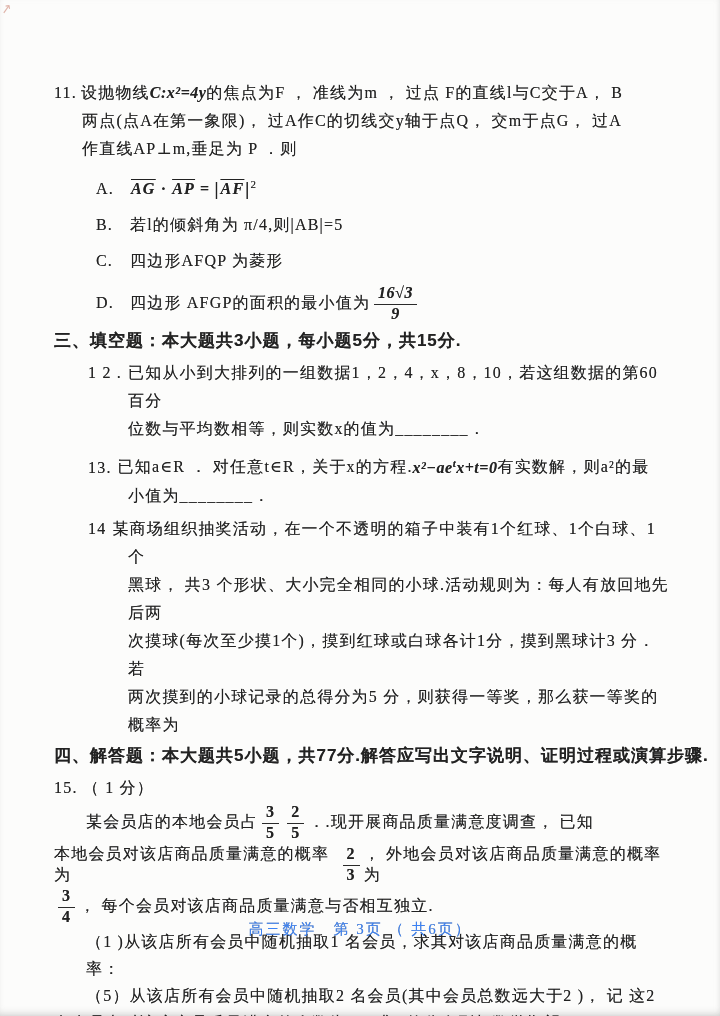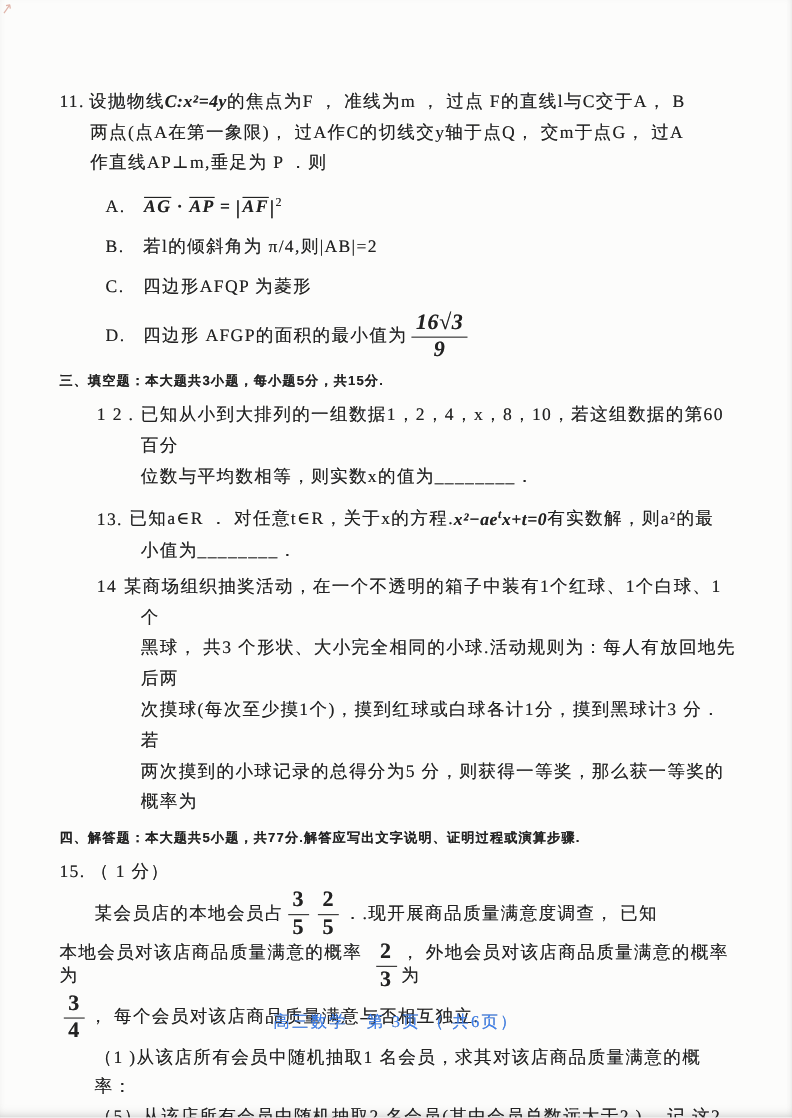--- a/index.html
+++ b/index.html
@@ -25,29 +25,29 @@
   .bif { font-weight:bold; font-style:italic; letter-spacing:.5px; }
   .options { margin-left:42px; }
   .option { margin-top:6px; line-height:30px; }
   .opt-label { display:inline-block; min-width:34px; }
   .vec { font-style:italic; font-weight:bold; text-decoration:overline; padding:0 1px; }
   .mid { padding:0 4px; font-weight:bold; }
   .abar { font-weight:bold; font-size:18px; vertical-align:-1px; }
   sup { font-size:11px; }
   .sec-head {
     font-family:"Liberation Sans","DejaVu Sans",sans-serif;
-    font-weight:bold; font-size:12px; letter-spacing:1px;
+    font-weight:bold; font-size:17px; letter-spacing:1px;
     line-height:26px; margin-top:4px; white-space:nowrap;
     text-shadow:0 0 .5px rgba(30,30,30,.6);
   }
   .q { margin-top:5px; }
   .blank-line { line-height:22px; letter-spacing:0; padding-left:10px; }
   .frac {
     display:inline-block; vertical-align:middle; text-align:center;
-    line-height:1.05; font-size:20px; font-weight:bold; margin:0 4px;
+    line-height:1.05; font-size:16px; font-weight:bold; margin:0 4px;
     font-family:"Liberation Serif","DejaVu Serif",serif;
   }
   .frac .n { display:block; border-bottom:1.4px solid #2a2a2a; padding:1px 4px 2px; }
   .frac .d { display:block; padding-top:1px; }
   .frac-line { display:flex; align-items:center; min-height:42px; letter-spacing:1.2px; text-shadow:0 0 .6px rgba(30,30,30,.55); }
   .q15-items .line { line-height:27px; }
   .indent2 { padding-left:32px; }
   .footer {
     position:absolute; top:920px; left:0; width:100%;
     text-align:center; font-size:15px; letter-spacing:2px;
@@ -68,21 +68,21 @@
         <span class="num">11.</span><span>设抛物线</span><span class="bif">C:x²=4y</span><span>的焦点为F ， 准线为m ， 过点 F的直线l与C交于A， B</span>
       </div>
       <div class="line hang">两点(点A在第一象限)， 过A作C的切线交y轴于点Q， 交m于点G， 过A</div>
       <div class="line hang">作直线AP⊥m,垂足为 P ．则</div>
 
       <div class="options">
         <div class="line option">
           <span class="opt-label">A.</span><span class="vec">AG</span><span class="mid">·</span><span class="vec">AP</span><span class="mid">=</span><span class="abar">|</span><span class="vec">AF</span><span class="abar">|</span><sup>2</sup>
         </div>
         <div class="line option">
-          <span class="opt-label">B.</span><span>若l的倾斜角为 π/4,则|AB|=2</span>
+          <span class="opt-label">B.</span><span>若l的倾斜角为 π/4,则|AB|=5</span>
         </div>
         <div class="line option">
           <span class="opt-label">C.</span><span>四边形AFQP 为菱形</span>
         </div>
         <div class="frac-line option">
           <span class="opt-label">D.</span>
             <span>四边形 AFGP的面积的最小值为</span>
             <span class="frac bif">
               <span class="n">16√3</span>
               <span class="d">9</span>

